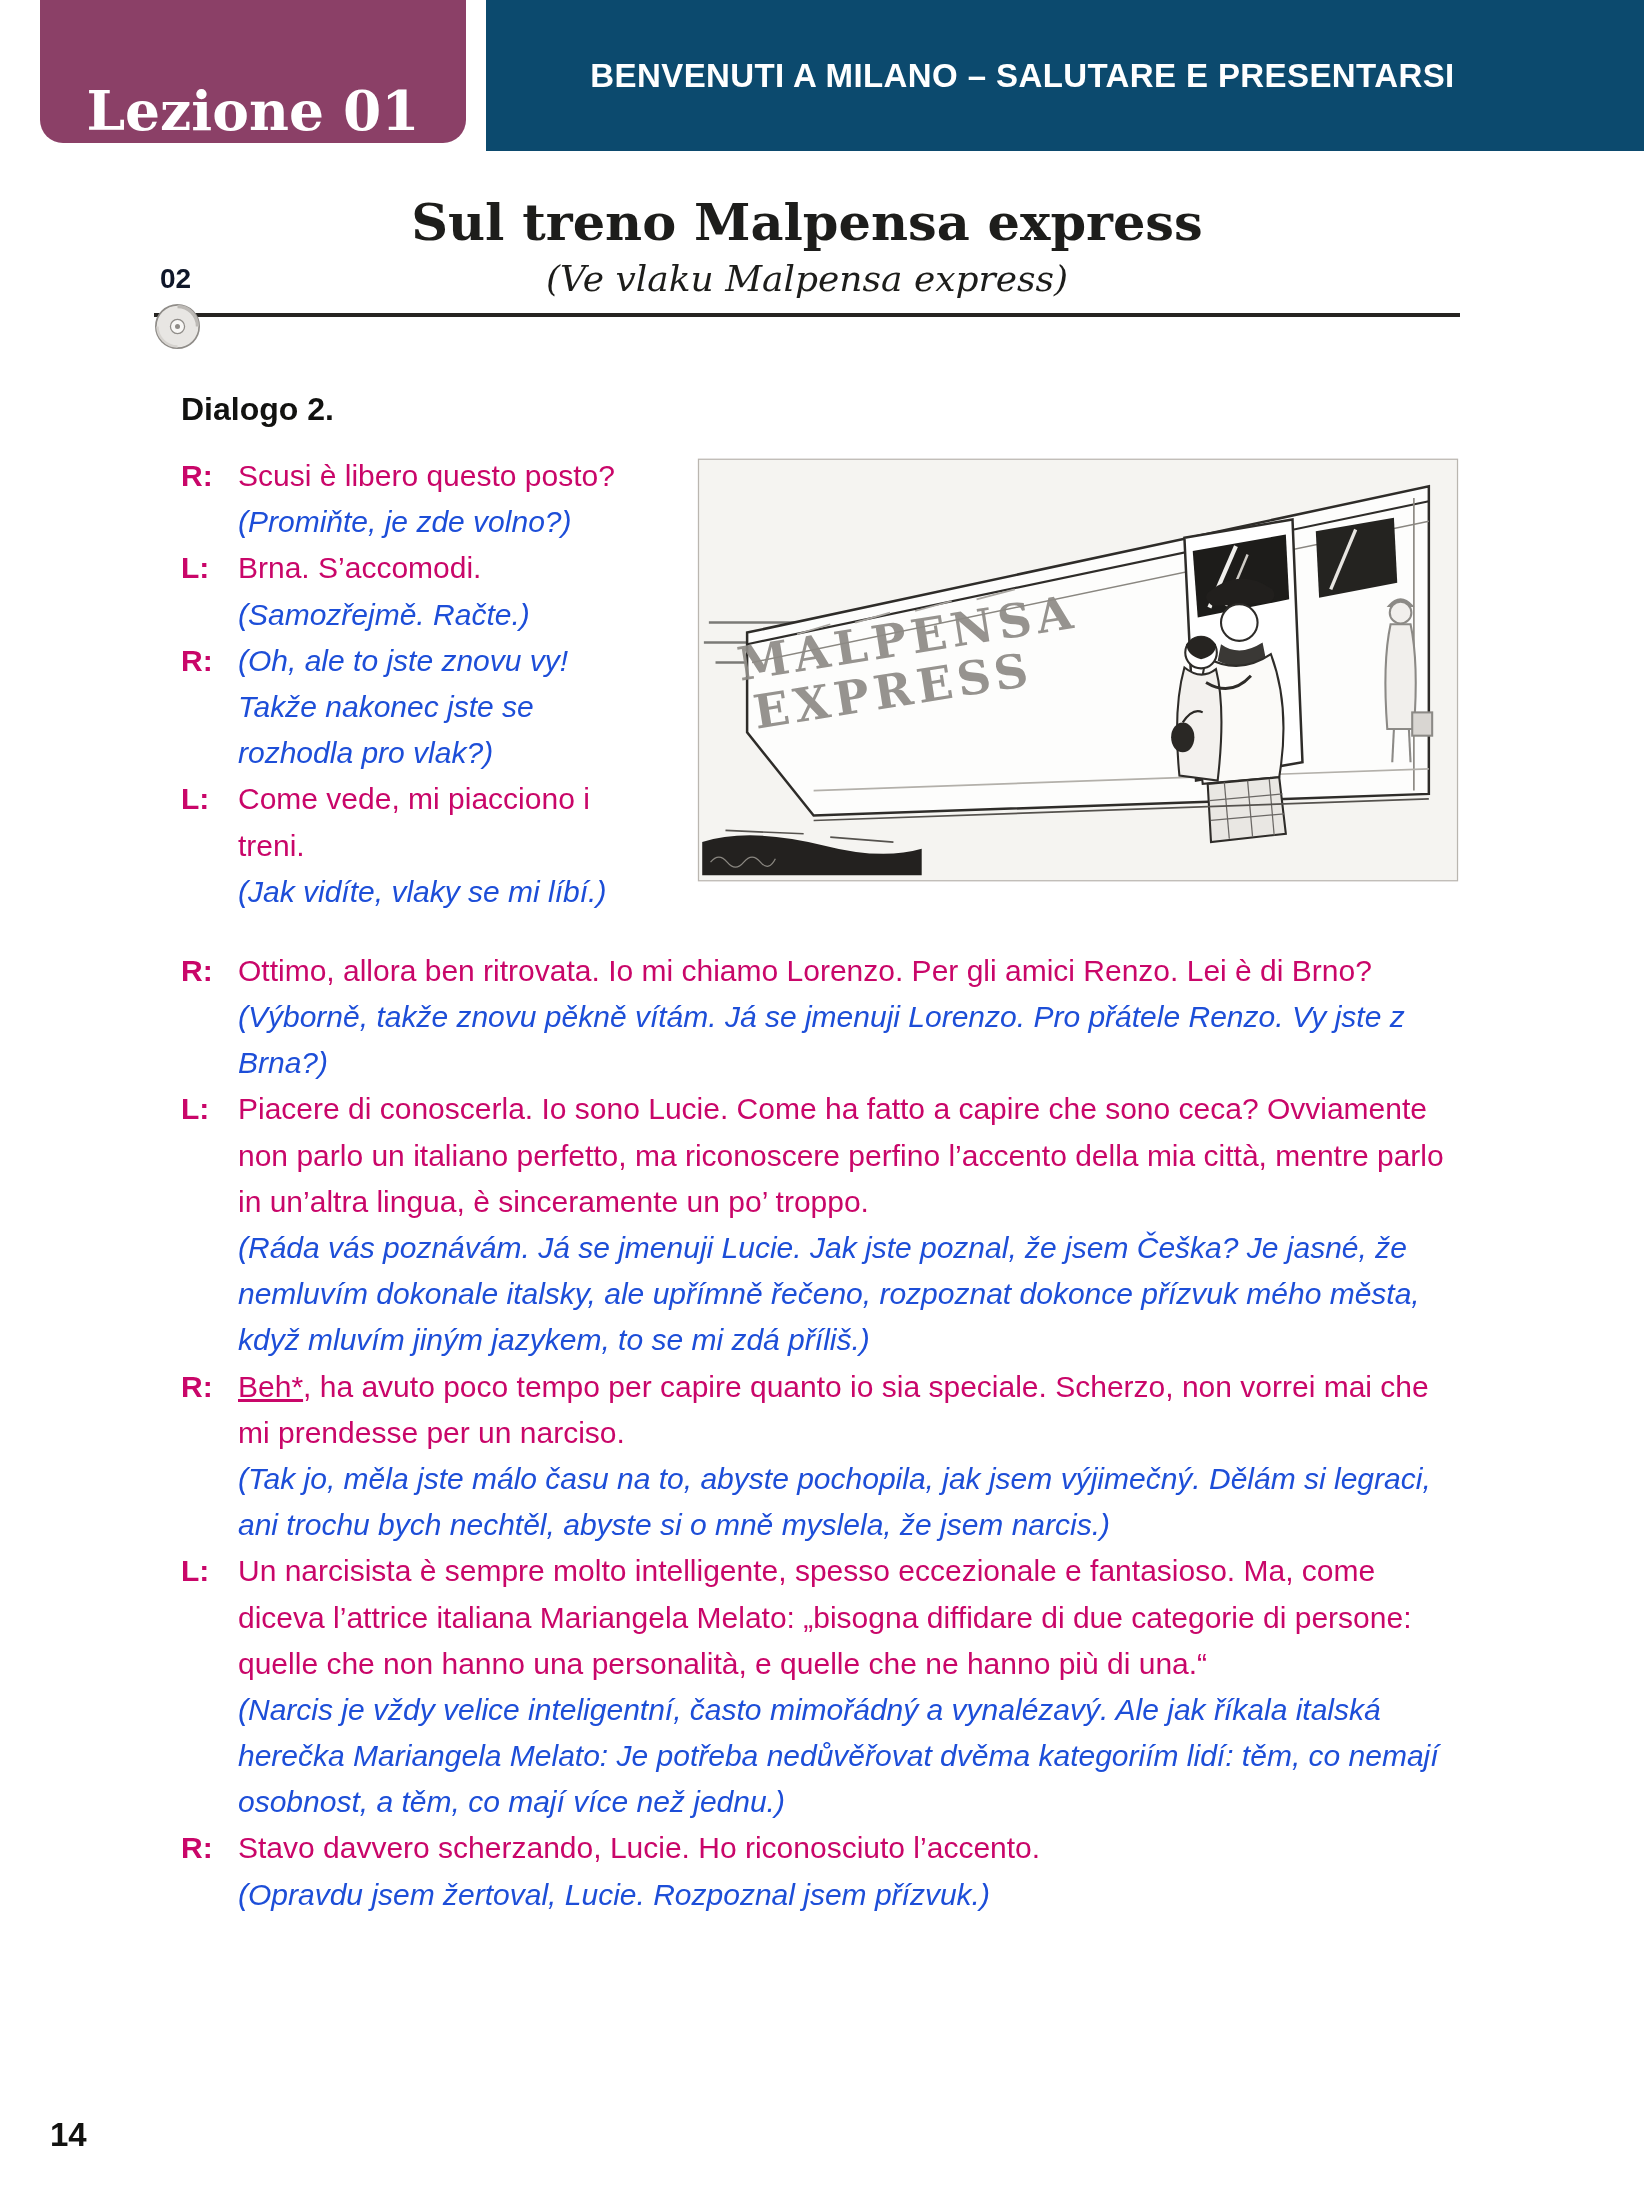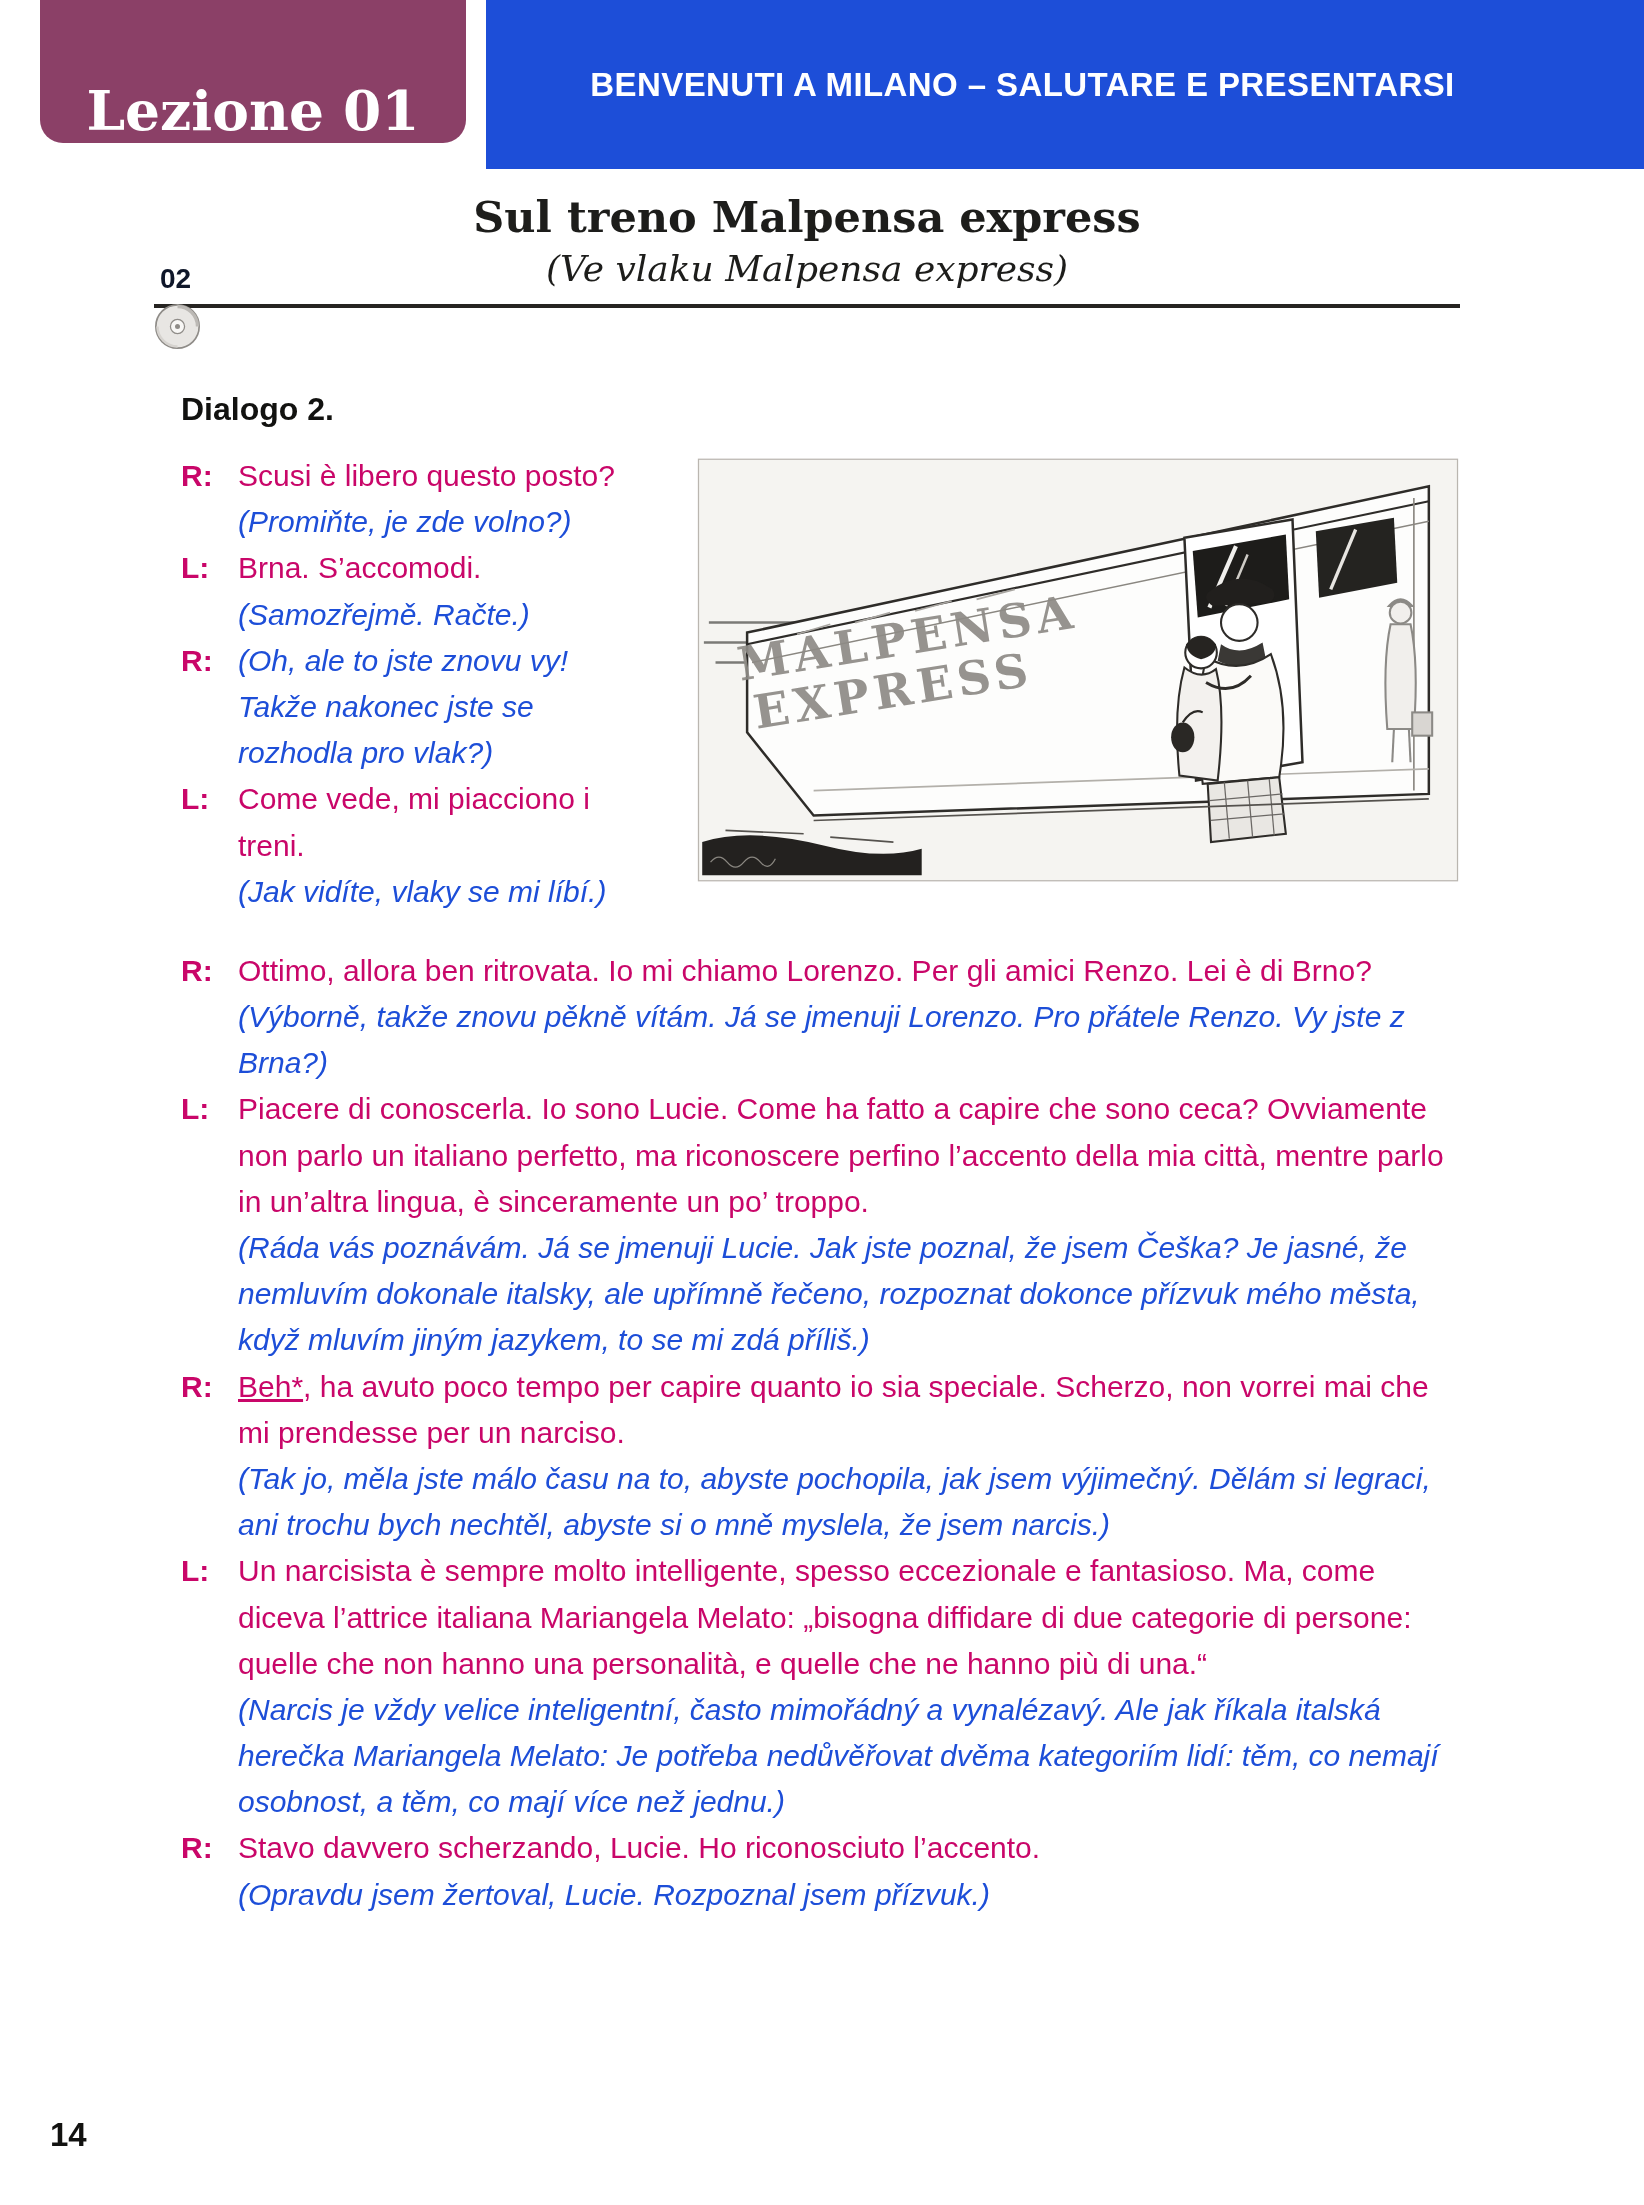--- a/index.html
+++ b/index.html
@@ -3,43 +3,43 @@
 <meta charset="utf-8">
 <style>
   html,body { margin:0; padding:0; background:#ffffff; }
   .page {
     position:relative; width:1645px; height:2205px; background:#ffffff;
     font-family:"Liberation Sans", sans-serif; color:#1d1d1b; overflow:hidden;
   }
 
   
   .header-bar {
-    position:absolute; top:0; left:486px; right:0; height:169px;
-    background:#1d4ed8; display:flex; align-items:center; justify-content:center;
+    position:absolute; top:0; left:486px; right:0; height:151px;
+    background:#0c4a6e; display:flex; align-items:center; justify-content:center;
     padding-right:86px; box-sizing:border-box;
   }
   .header-bar .bar-text {
     color:#ffffff; font-weight:bold; font-size:33px; letter-spacing:0.4px; white-space:nowrap;
   }
   .lesson-badge {
     position:absolute; top:0; left:40px; width:426px; height:143px;
     background:#8b4067; border-radius:0 0 23px 23px;
     display:flex; align-items:flex-end; justify-content:center;
   }
   .lesson-badge .badge-text {
     color:#ffffff; font-family:"DejaVu Serif", serif; font-weight:bold; font-size:55px;
   }
 
   
   .title-block {
     position:absolute; left:154px; right:185px; top:193px;
     border-bottom:4.2px solid #262421; padding-bottom:13.3px; text-align:center;
   }
   .title-it {
-    margin:0; font-family:"DejaVu Serif", serif; font-weight:bold; font-size:43px;
+    margin:0; font-family:"DejaVu Serif", serif; font-weight:bold; font-size:51px;
     line-height:1.15; color:#1d1d1b;
   }
   .title-cz {
     margin:5px 0 0 0; font-family:"DejaVu Serif", serif; font-weight:normal; font-style:italic;
     font-size:36px; line-height:1.2; color:#1d1d1b;
   }
   .track-number {
     position:absolute; left:160px; top:263px; font-weight:bold; font-size:28px; color:#0f172a;
   }
   .cd-icon { position:absolute; left:155px; top:304px; width:45px; height:45px; }

